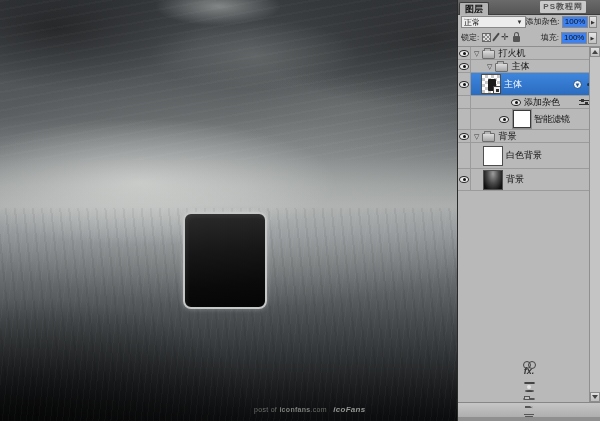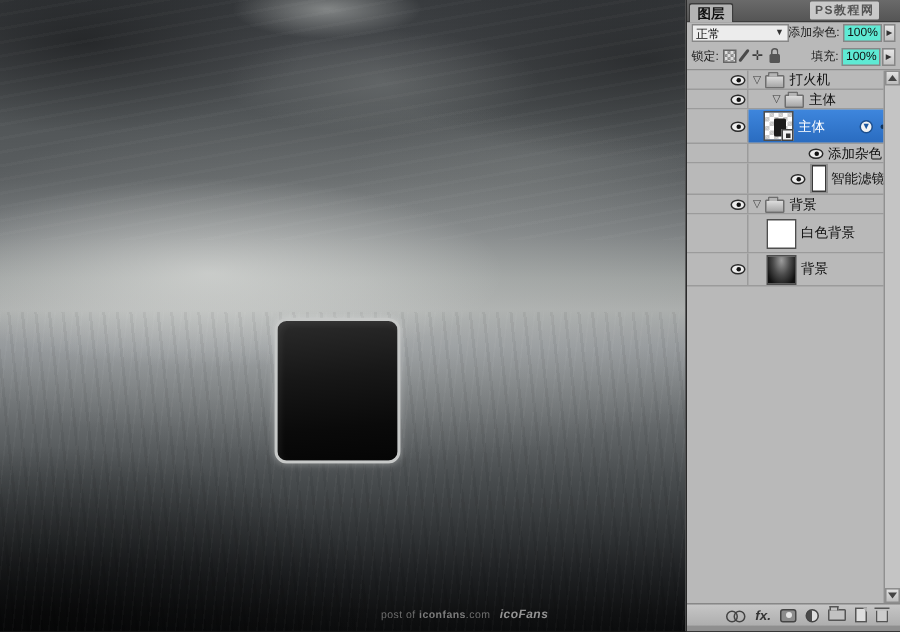--- a/index.html
+++ b/index.html
@@ -43,35 +43,35 @@
   #tabbar{position:absolute;left:0;top:0;width:100%;height:15px;background:linear-gradient(#6a6a6a,#555);border-bottom:1px solid #3c3c3c;font-weight:bold;}
   #tab-layers{position:absolute;left:1px;top:2px;height:13px;padding:0 5px;background:#b3b3b3;border:1px solid #3c3c3c;border-bottom:none;border-radius:2px 2px 0 0;font-size:9px;line-height:12px;color:#111;}
   #corner-watermark{position:absolute;right:14px;top:1px;height:12px;padding:0 3px;background:rgba(228,228,228,.8);font-size:8px;line-height:12px;color:#555;letter-spacing:1px;border-radius:1px;filter:blur(.4px);}
 
   #controls{position:absolute;left:0;top:15px;width:100%;height:32px;background:#b9b9b9;border-bottom:1px solid #8f8f8f;}
   .ctl-row{position:absolute;left:0;width:100%;height:15px;display:flex;align-items:flex-start;padding:0 3px;}
   #blend-row{top:1px;} #lock-row{top:17px;}
   .label{font-size:8px;color:#1d1d1d;white-space:nowrap;}
   #blend-select{width:72px;height:12px;background:#ececec;border:1px solid #878787;display:flex;align-items:center;font-size:8px;color:#111;padding:0 2px;position:relative;}
   #blend-select .dd-arrow{position:absolute;right:2px;font-size:6px;color:#333;}
-  .value-box{width:26px;height:12px;background:#5eead4;border:1px solid #878787;font-size:8px;color:#111;text-align:right;padding:0 2px;line-height:10px;margin-left:2px;}
+  .value-box{width:26px;height:12px;background:#3b82f6;border:1px solid #878787;font-size:8px;color:#111;text-align:right;padding:0 2px;line-height:10px;margin-left:2px;}
   .stepper{width:9px;height:12px;margin-left:1px;background:linear-gradient(#e6e6e6,#c2c2c2);border:1px solid #878787;font-size:5px;color:#333;text-align:center;line-height:11px;}
   .spacer{flex:1;}
   .lock-icons{display:flex;gap:4px;align-items:center;margin-left:3px;}
   .lk-checker{width:9px;height:9px;border:1px solid #666;
     background-image:linear-gradient(45deg,#8a8a8a 25%,transparent 25%,transparent 75%,#8a8a8a 75%),linear-gradient(45deg,#8a8a8a 25%,#ddd 25%,#ddd 75%,#8a8a8a 75%);
     background-size:4px 4px;background-position:0 0,2px 2px;}
   .lk-brush{width:2px;height:10px;background:#4a4a4a;transform:rotate(38deg);border-radius:1px;}
   .lk-move{font-size:9px;color:#3d3d3d;font-weight:bold;line-height:9px;}
   .lk-lock{width:7px;height:6px;background:#555;border-radius:1px;position:relative;margin-top:4px;}
   .lk-lock::before{content:"";position:absolute;top:-4px;left:1px;width:3px;height:4px;border:1px solid #555;border-bottom:none;border-radius:3px 3px 0 0;}
 
   
   #layer-list{position:absolute;left:0;top:47px;width:132px;}
-  .lrow{display:flex;border-bottom:1px solid #9b9b9b;background:#b9b9b9;padding-left:28px;}
+  .lrow{display:flex;border-bottom:1px solid #9b9b9b;background:#b9b9b9;}
   .well{width:13px;border-right:1px solid #9b9b9b;display:flex;align-items:center;justify-content:center;flex:none;}
   .rowbody{flex:1;display:flex;align-items:center;gap:3px;overflow:hidden;}
   .rowbody.sel{background:linear-gradient(#3e86dd,#2a6cc0);}
   .lname{font-size:9px;color:#111;white-space:nowrap;}
   .sel .lname{color:#fff;}
   .eye{width:10px;height:7px;border-radius:50%;background:#ececec;border:1px solid #2a2a2a;position:relative;flex:none;}
   .eye::after{content:"";position:absolute;left:2.5px;top:1px;width:3px;height:3px;border-radius:50%;background:#111;}
   .caret{font-size:7px;color:#3a3a3a;line-height:7px;flex:none;}
   .folder{width:13px;height:9px;background:linear-gradient(#dcdcdc,#a6a6a6);border:1px solid #6e6e6e;border-radius:1px;position:relative;flex:none;margin-top:2px;}
   .folder::before{content:"";position:absolute;top:-3px;left:1px;width:5px;height:2px;background:#b5b5b5;border:1px solid #6e6e6e;border-bottom:none;border-radius:1px 1px 0 0;}
@@ -92,21 +92,21 @@
   .fx-slider::after{content:"";position:absolute;top:1px;left:2px;width:3px;height:3px;background:#333;box-shadow:4px 3px 0 #333;}
 
   
   #scrollbar{position:absolute;right:0;top:47px;width:11px;height:355px;background:#c4c4c4;border-left:1px solid #909090;}
   .sb-btn{position:absolute;left:0;width:10px;height:10px;background:linear-gradient(#e2e2e2,#bdbdbd);border:1px solid #8d8d8d;display:flex;align-items:center;justify-content:center;}
   #sb-up{top:0;} #sb-down{bottom:0;}
   .tri-up{width:0;height:0;border-left:3px solid transparent;border-right:3px solid transparent;border-bottom:4px solid #444;}
   .tri-down{width:0;height:0;border-left:3px solid transparent;border-right:3px solid transparent;border-top:4px solid #444;}
 
   
-  #bottombar{position:absolute;left:0;top:402px;width:100%;height:15px;background:linear-gradient(#c6c6c6,#aeaeae);border-top:1px solid #878787;display:flex;align-items:center;justify-content:flex-end;gap:6px;padding:0 8px;}
+  #bottombar{position:absolute;left:0;top:402px;width:100%;height:15px;background:linear-gradient(#c6c6c6,#aeaeae);border-top:1px solid #878787;display:flex;align-items:center;justify-content:flex-end;gap:6px;padding:0 8px;flex-direction:column;}
   #panel-footer{position:absolute;left:0;top:417px;width:100%;height:4px;background:#8f8f8f;}
   .ic-link{width:13px;height:7px;position:relative;}
   .ic-link::before,.ic-link::after{content:"";position:absolute;top:0;width:6px;height:6px;border:1px solid #444;border-radius:50%;}
   .ic-link::before{left:0;} .ic-link::after{left:5px;}
   .ic-fx{font-size:9px;font-style:italic;font-weight:bold;color:#333;line-height:9px;}
   .ic-mask{width:11px;height:9px;border:1px solid #444;border-radius:2px;background:#8c8c8c;position:relative;}
   .ic-mask::after{content:"";position:absolute;left:2.5px;top:1.5px;width:4px;height:4px;border-radius:50%;background:#e4e4e4;}
   .ic-adj{width:9px;height:9px;border-radius:50%;border:1px solid #444;background:linear-gradient(90deg,#4a4a4a 50%,#ddd 50%);}
   .ic-folder{width:12px;height:8px;background:#c2c2c2;border:1px solid #555;border-radius:1px;position:relative;}
   .ic-folder::before{content:"";position:absolute;top:-3px;left:0;width:4px;height:2px;background:#c2c2c2;border:1px solid #555;border-bottom:none;}

